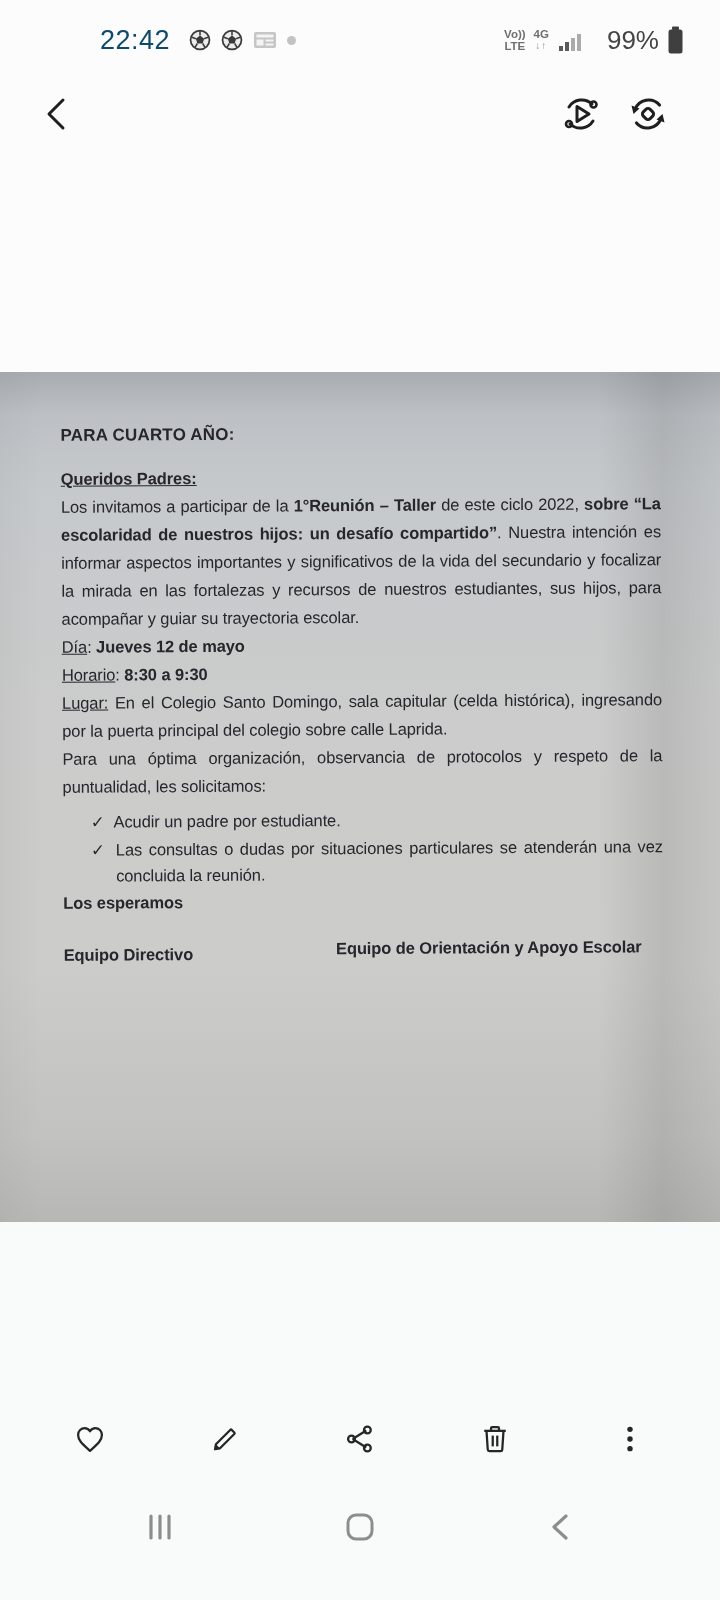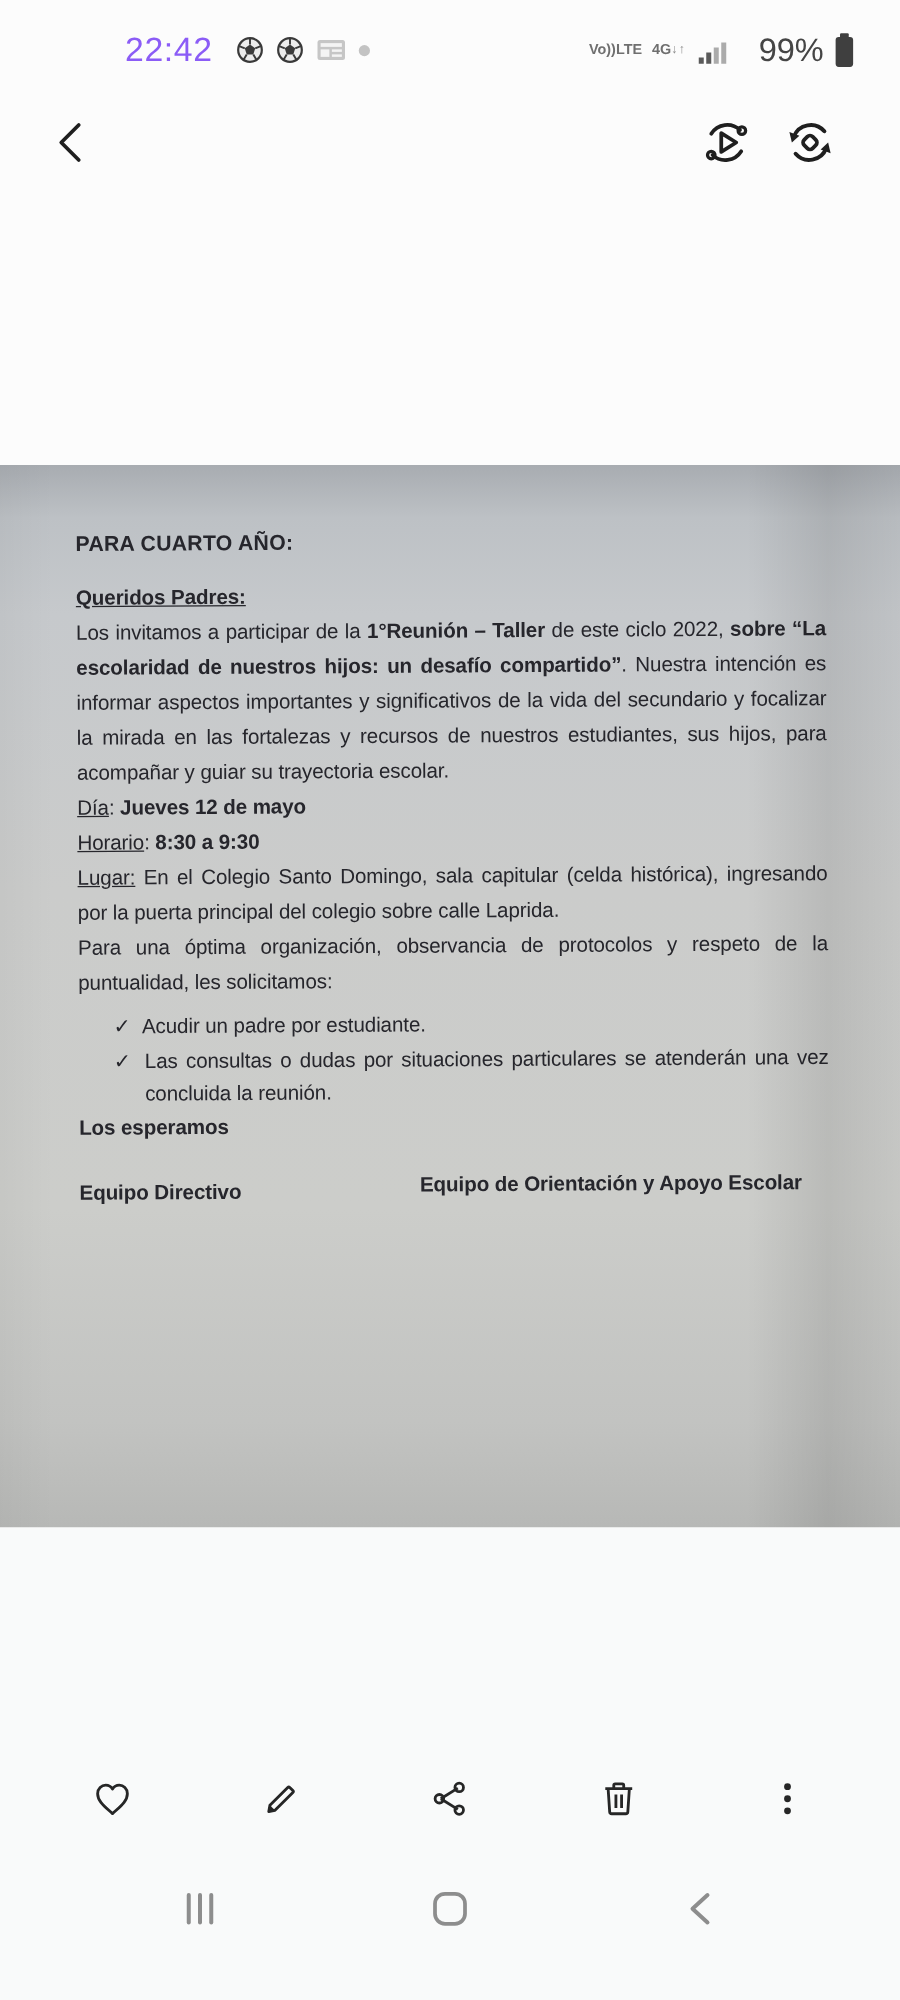--- a/index.html
+++ b/index.html
@@ -8,24 +8,24 @@
     position:relative;width:720px;height:1600px;overflow:hidden;
     background:#fcfcfc;font-family:"Liberation Sans",sans-serif;
   }
   
   .status-bar{
     position:absolute;top:0;left:0;right:0;height:72px;
     display:flex;align-items:center;justify-content:space-between;
     padding:8px 36px 0 100px;
   }
   .sb-left{display:flex;align-items:center;gap:11px;}
-  .sb-time{font-size:27px;color:#8b5cf6;letter-spacing:.5px;}
+  .sb-time{font-size:27px;color:#0c4a6e;letter-spacing:.5px;}
   .sb-notifs{display:flex;align-items:center;gap:10px;margin-left:8px;}
   .sb-right{display:flex;align-items:center;gap:8px;}
-  .stack2{display:flex;flex-direction:row;align-items:center;line-height:12px;
+  .stack2{display:flex;flex-direction:column;align-items:center;line-height:12px;
           font-size:11.5px;font-weight:700;color:#6f6f6f;}
   .stack2 .sm{font-size:10px;color:#8f8f8f;font-weight:700;letter-spacing:1px;}
   .sb-pct{font-size:26px;color:#454545;margin-left:16px;}
   .dot-notif{width:9px;height:9px;border-radius:50%;background:#c3c3c3;}
   
   .app-bar{position:absolute;top:84px;left:0;right:0;height:64px;}
   .iconbtn{position:absolute;width:48px;height:48px;display:flex;align-items:center;
            justify-content:center;background:none;border:none;padding:0;cursor:pointer;}
   .back-btn{left:32px;top:6px;}
   .motion-btn{left:557px;top:6px;}

